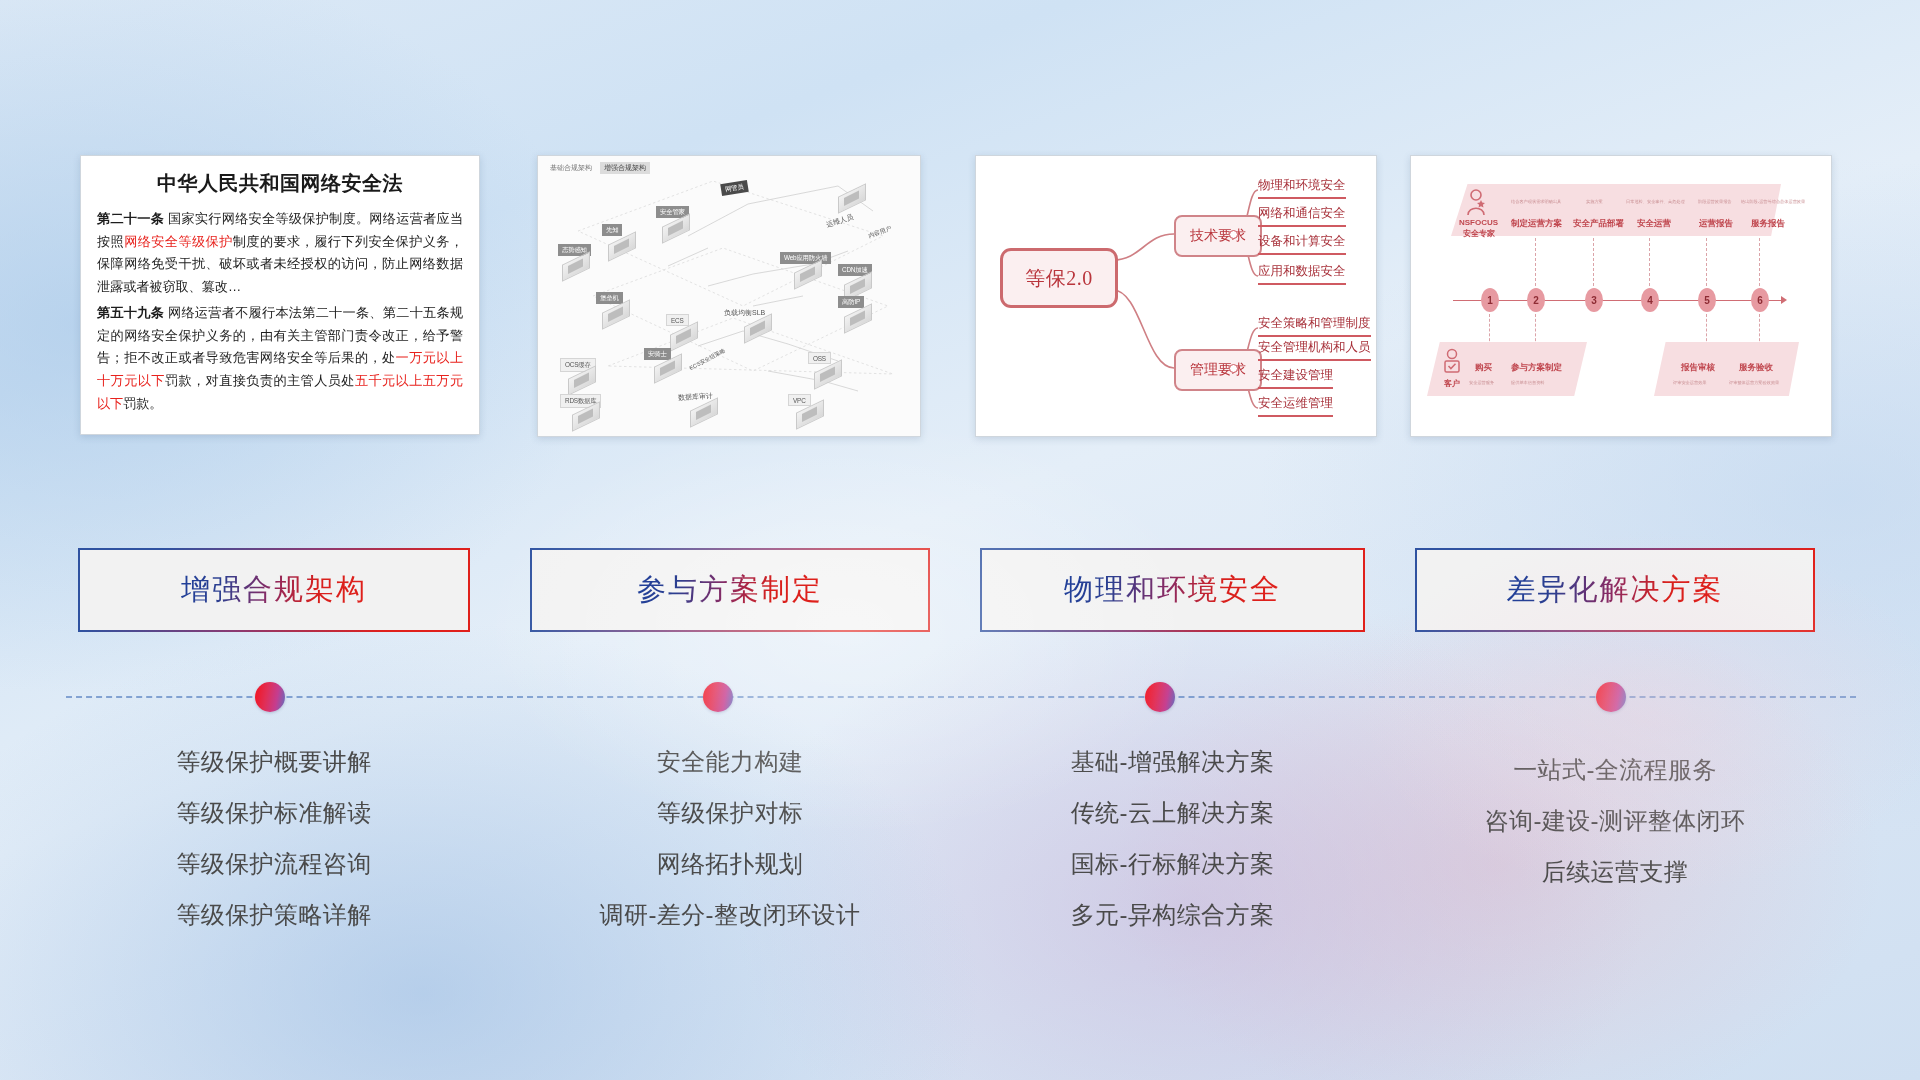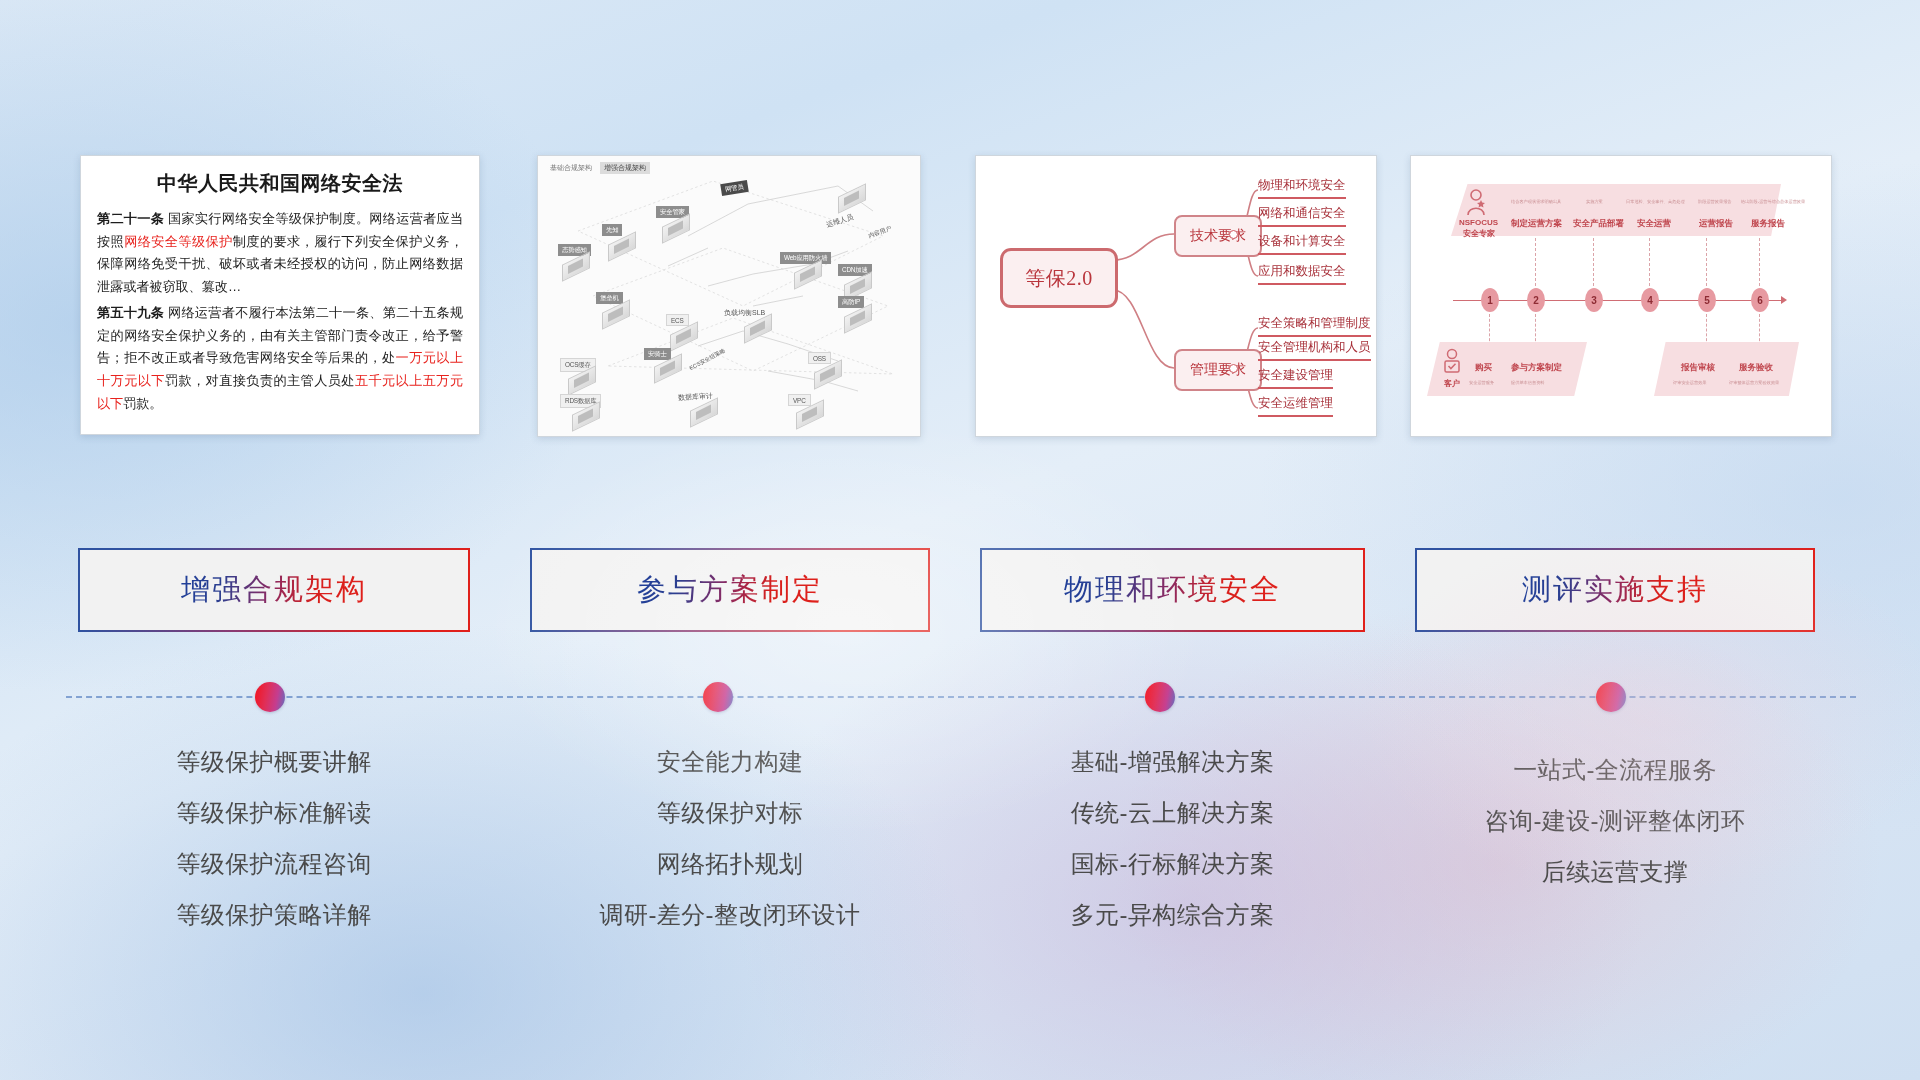--- a/index.html
+++ b/index.html
@@ -402,21 +402,21 @@
   <div class="lbox" style="left:78px;  top:548px; width:392px;">
     <span>增强合规架构</span>
   </div>
   <div class="lbox" style="left:530px; top:548px; width:400px;">
     <span>参与方案制定</span>
   </div>
   <div class="lbox" style="left:980px; top:548px; width:385px;">
     <span>物理和环境安全</span>
   </div>
   <div class="lbox" style="left:1415px;top:548px; width:400px;">
-    <span>测评实施支持</span>
+    <span>差异化解决方案</span>
   </div>
 
   <div class="tl-line"></div>
   <div class="dot" style="left:255px;  top:682px;"></div>
   <div class="dot" style="left:703px;  top:682px;"></div>
   <div class="dot" style="left:1145px; top:682px;"></div>
   <div class="dot" style="left:1596px; top:682px;"></div>
 
   <div class="col" style="left:78px; top:750px; width:392px;">
     <div>等级保护概要讲解</div>

